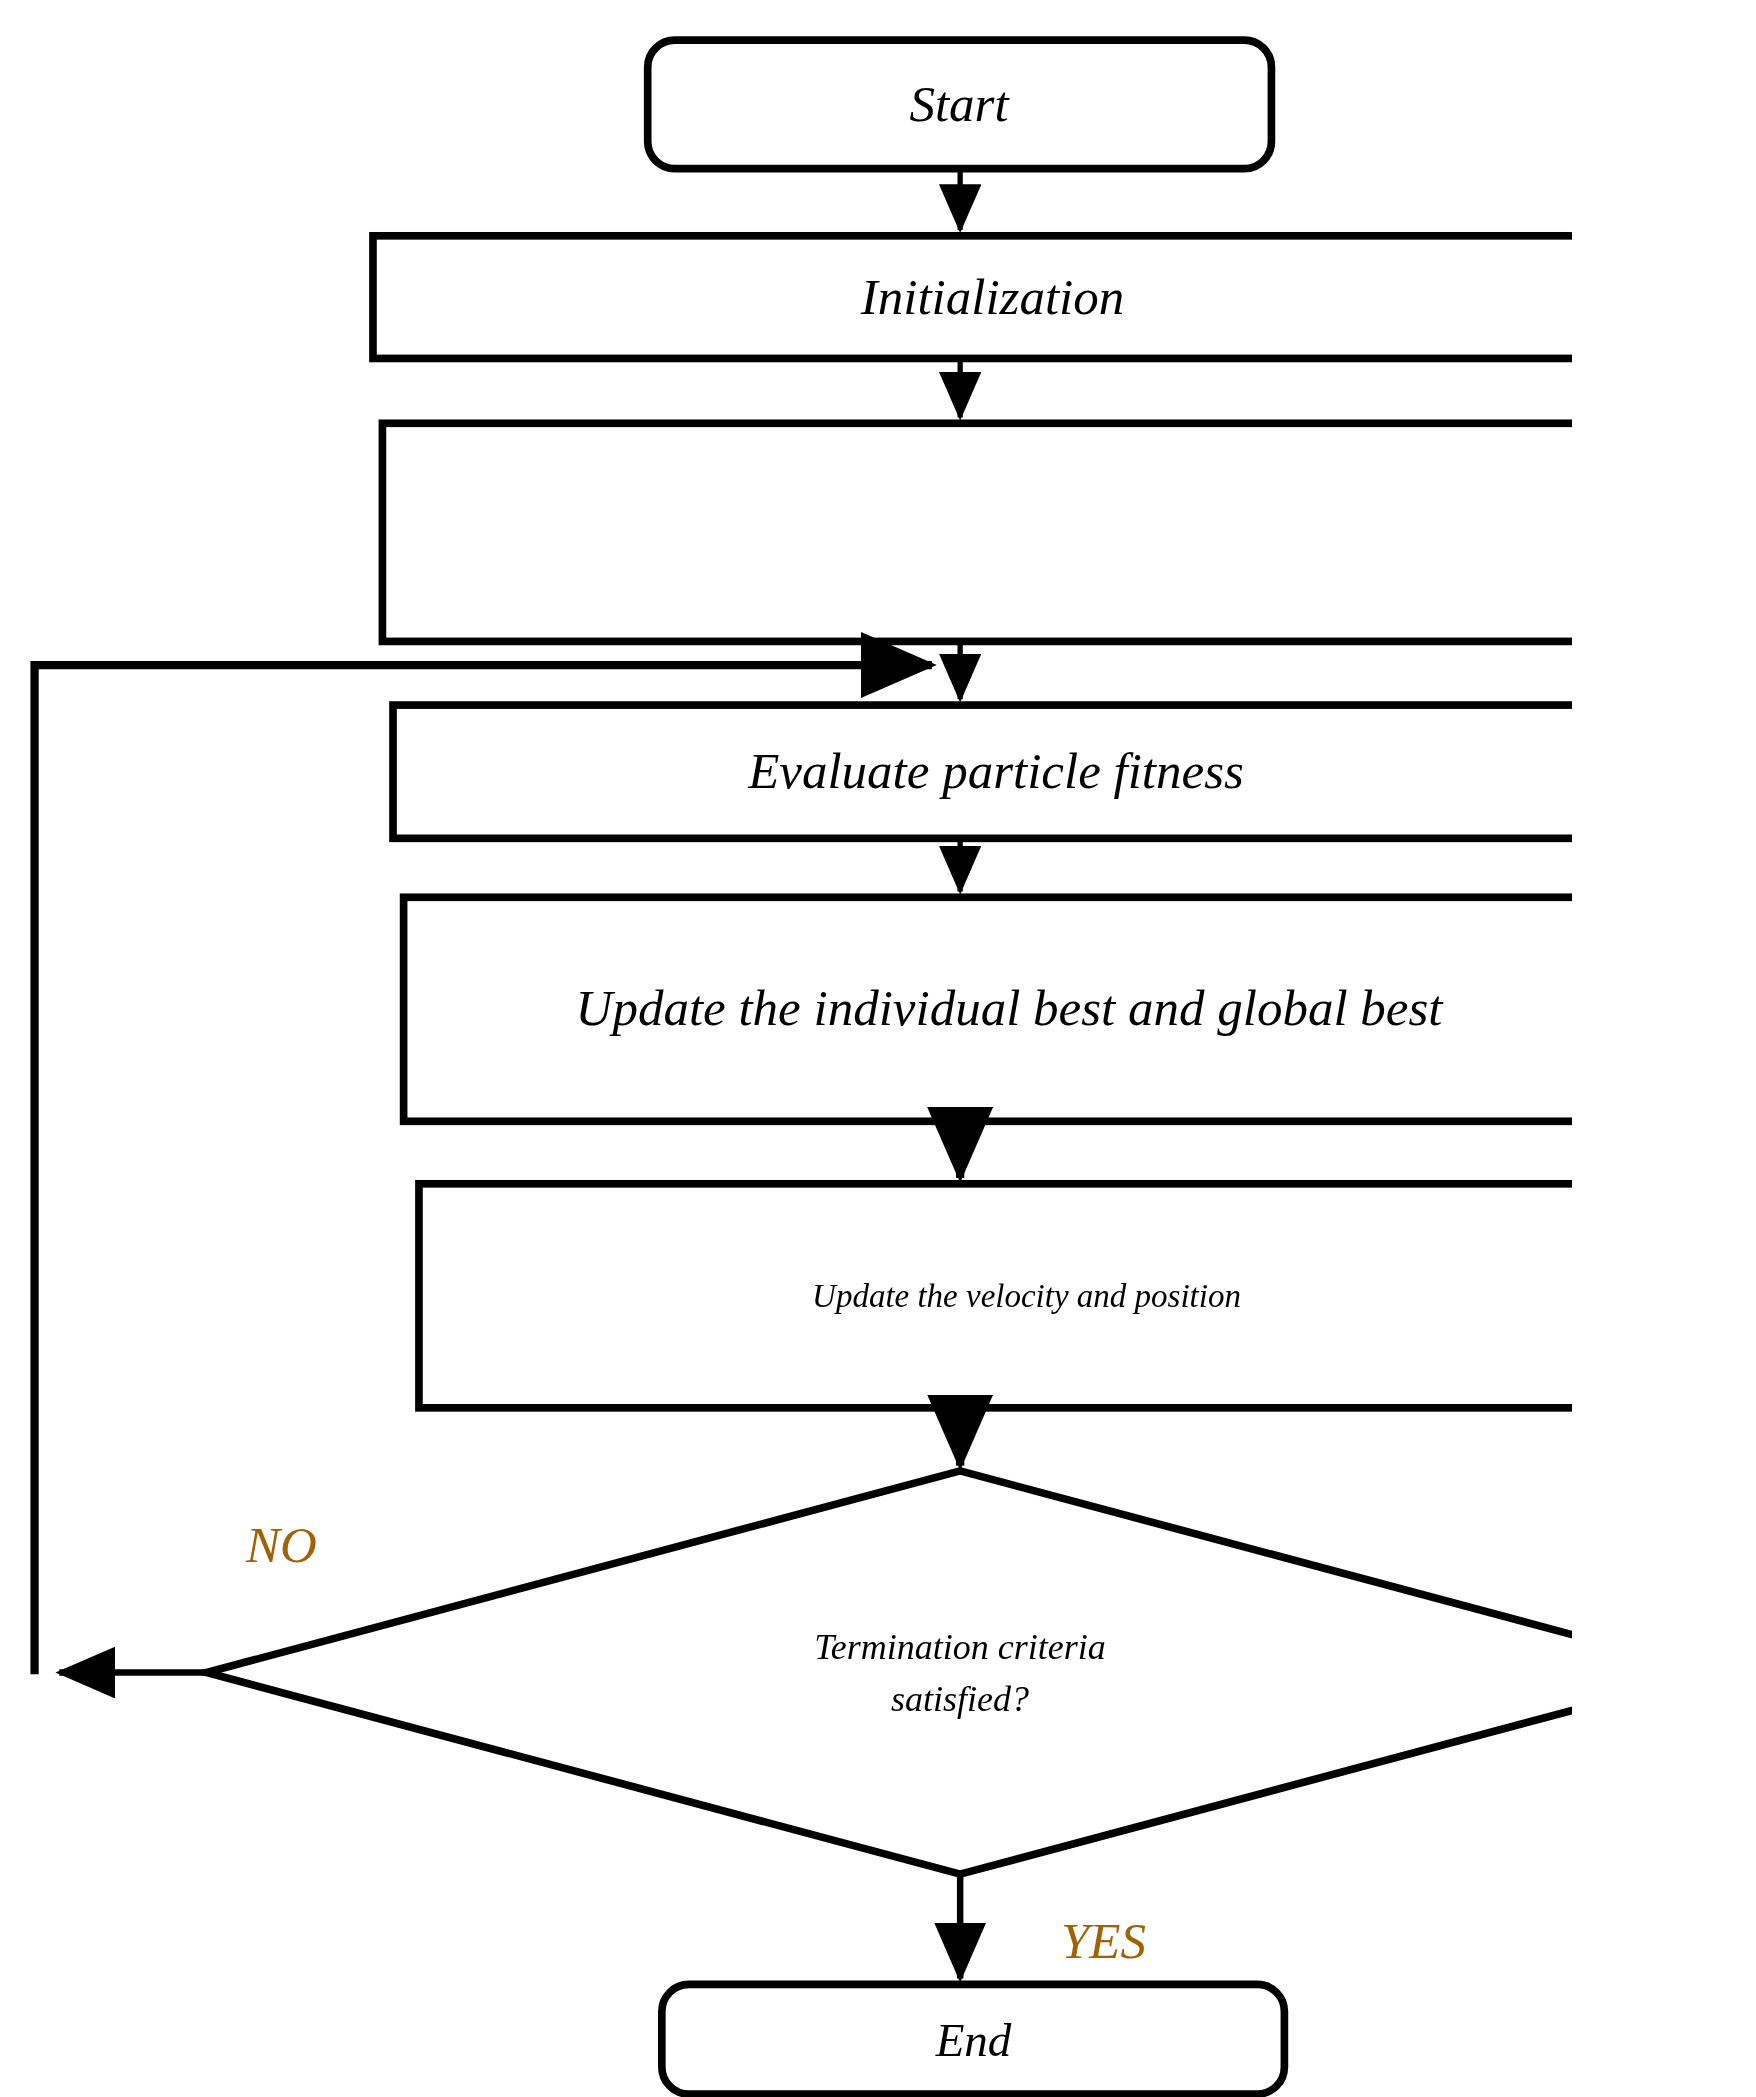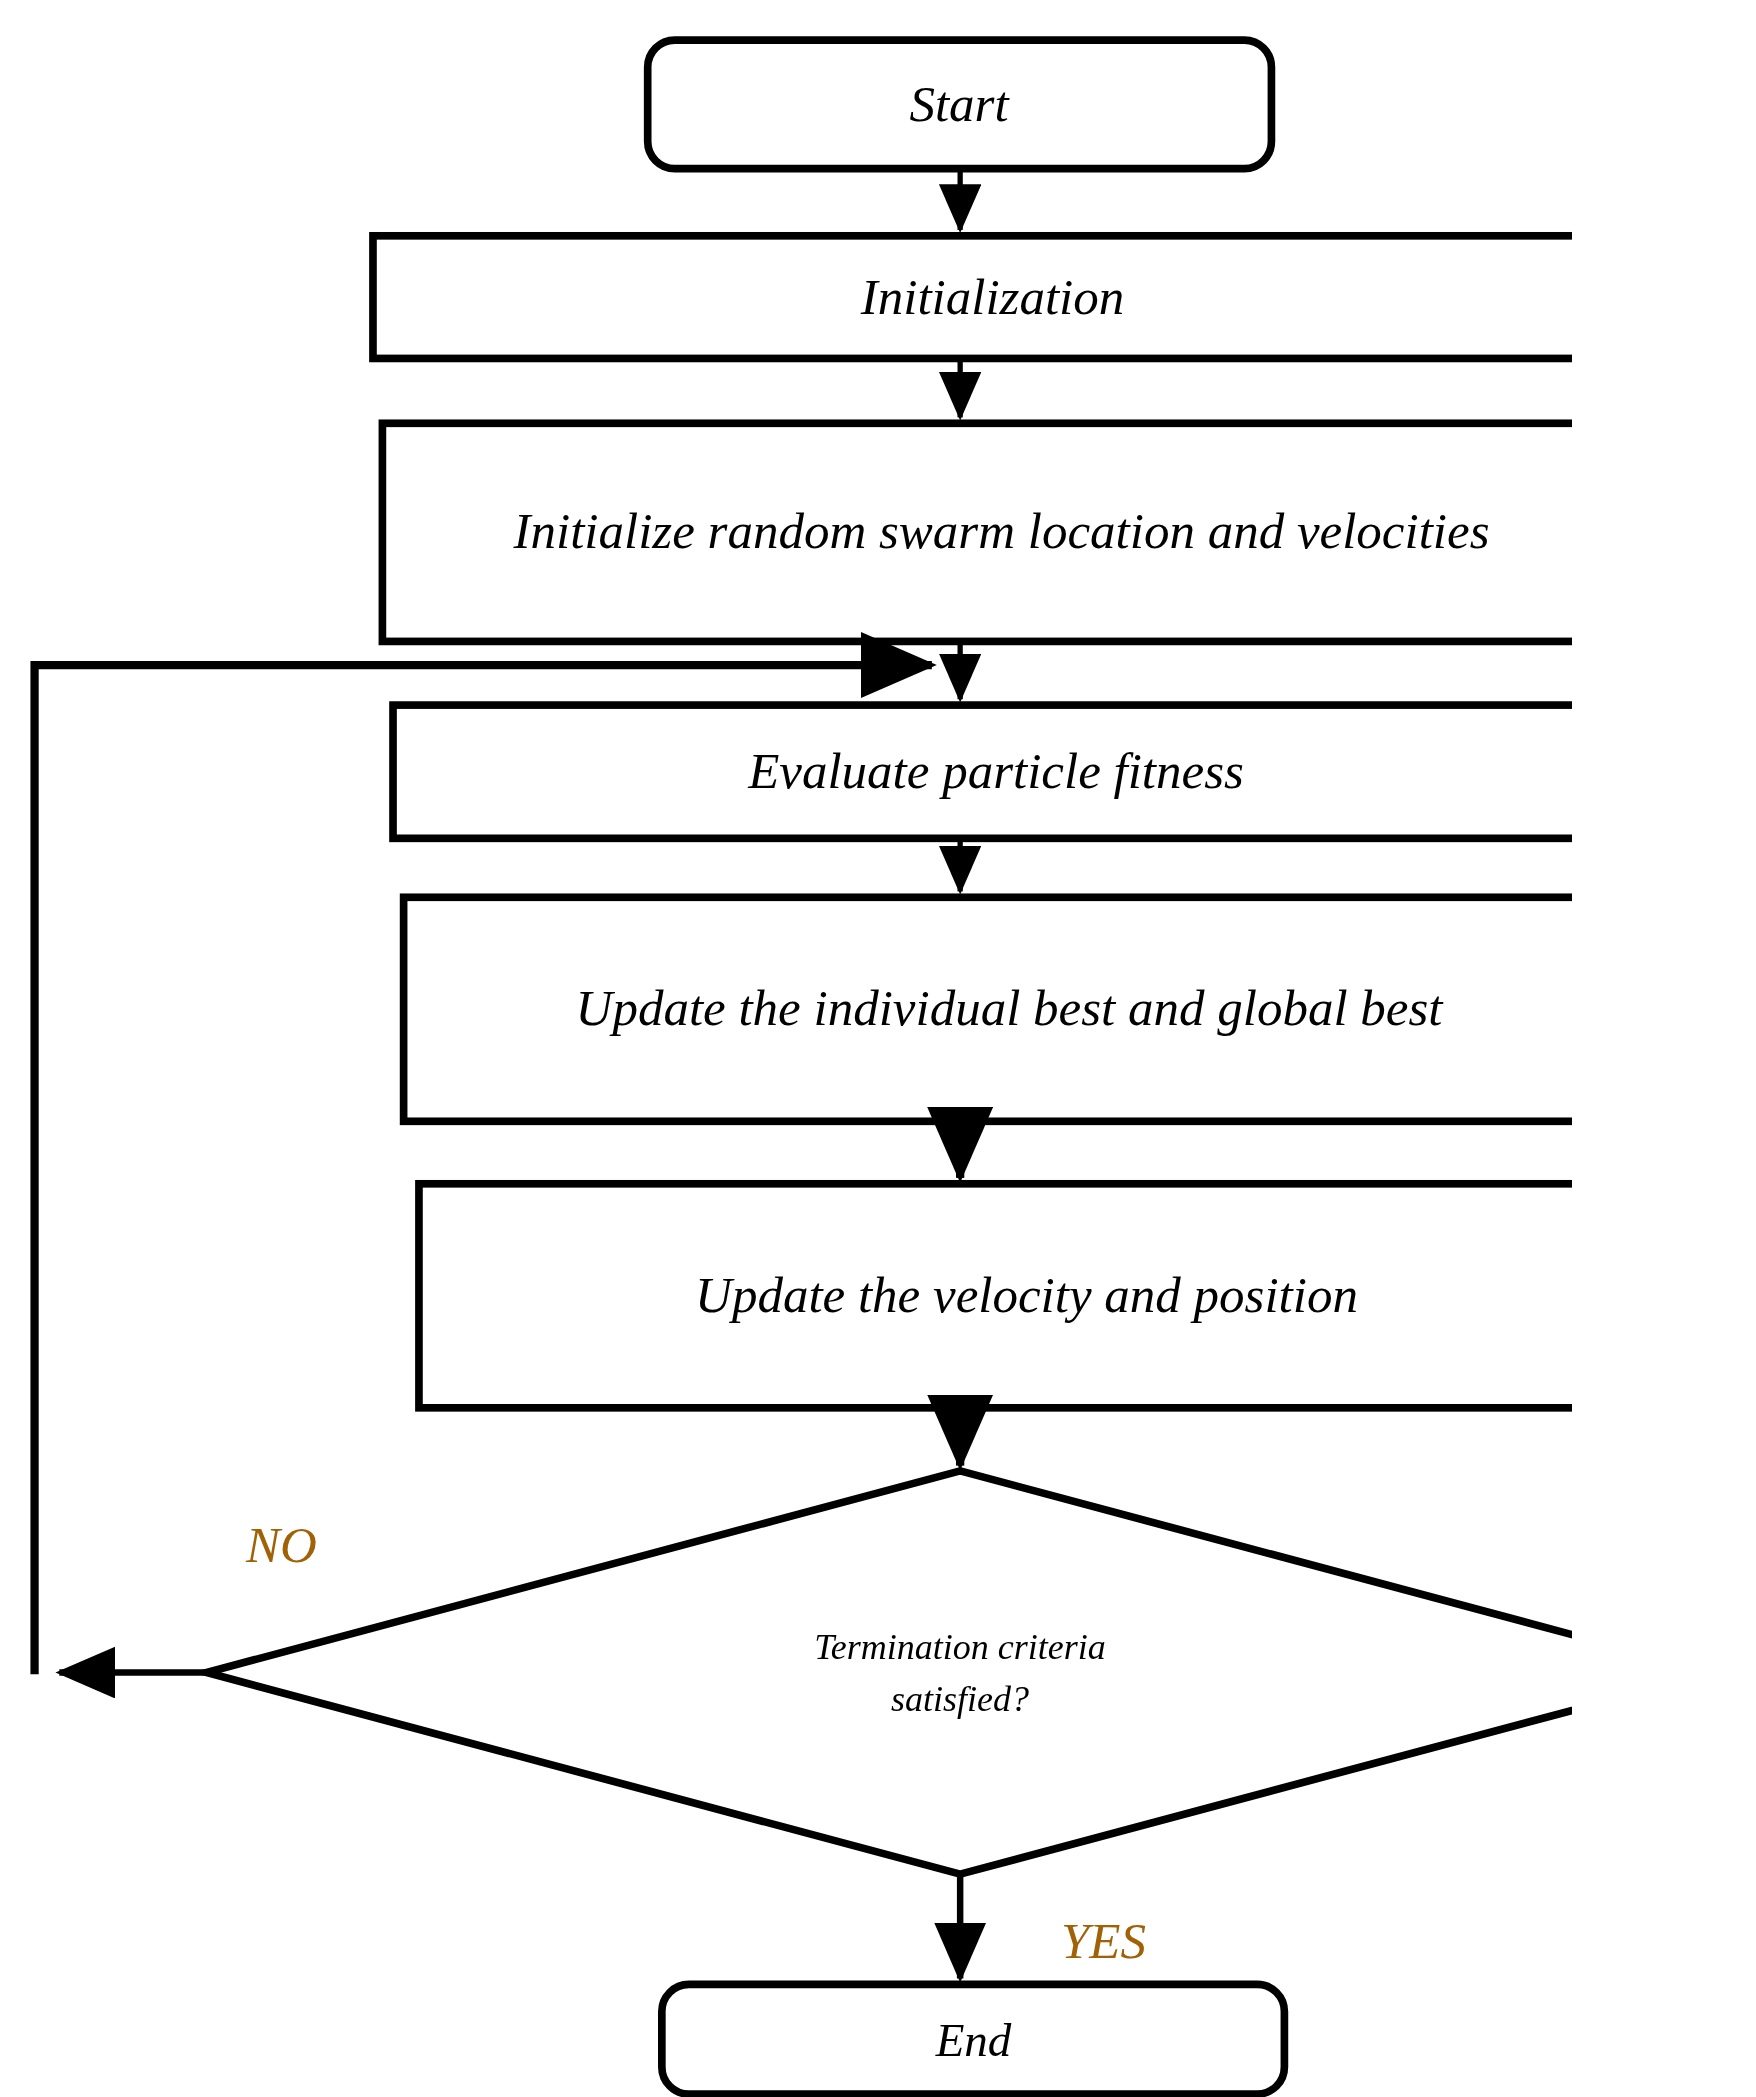--- a/index.html
+++ b/index.html
@@ -91,27 +91,26 @@
 
     <path d="M 58 2840 L 58 1128 L 1580 1128" fill="none" stroke="#000000" stroke-width="14" marker-end="url(#arrowSolid)"></path>
 
     <line x1="1628" y1="3179" x2="1628" y2="3356" stroke="#000000" stroke-width="11" marker-end="url(#arrowSolid)"></line>
   </svg>
 
   <div class="node-label" style="left:647px; top:40px; width:624px; height:129px; font-size:51px;">Start</div>
 
   <div class="node-label" style="left:373px; top:236px; width:1239px; height:123px; font-size:51px;">Initialization</div>
 
-  <div class="node-label" style="left:382px; top:423px; width:1239px; height:218px; font-size:51px;">Initialize random swarm location and velocities</div>
 
   <div class="node-label" style="left:380px; top:705px; width:1232px; height:133px; font-size:51px;">Evaluate particle fitness</div>
 
   <div class="node-label" style="left:393px; top:897px; width:1232px; height:224px; font-size:51px;">Update the individual best and global best</div>
 
-  <div class="node-label" style="left:419px; top:1184px; width:1215px; height:224px; font-size:51px;">Update the velocity and position</div>
+  <div class="node-label" style="left:419px; top:1184px; width:1215px; height:224px; font-size:33px;">Update the velocity and position</div>
 
   <div class="node-label" style="left:547px; top:1555px; width:826px; height:236px; font-size:36px; line-height:1.45;">Termination criteria
 satisfied?</div>
 
   <div class="node-label" style="left:662px; top:1985px; width:623px; height:110px; font-size:47px;">End</div>
 
   <div class="edge-label" style="left:246px; top:1520px; font-size:51px;">NO</div>
 
   <div class="edge-label" style="left:1061px; top:1916px; font-size:51px;">YES</div>
 

